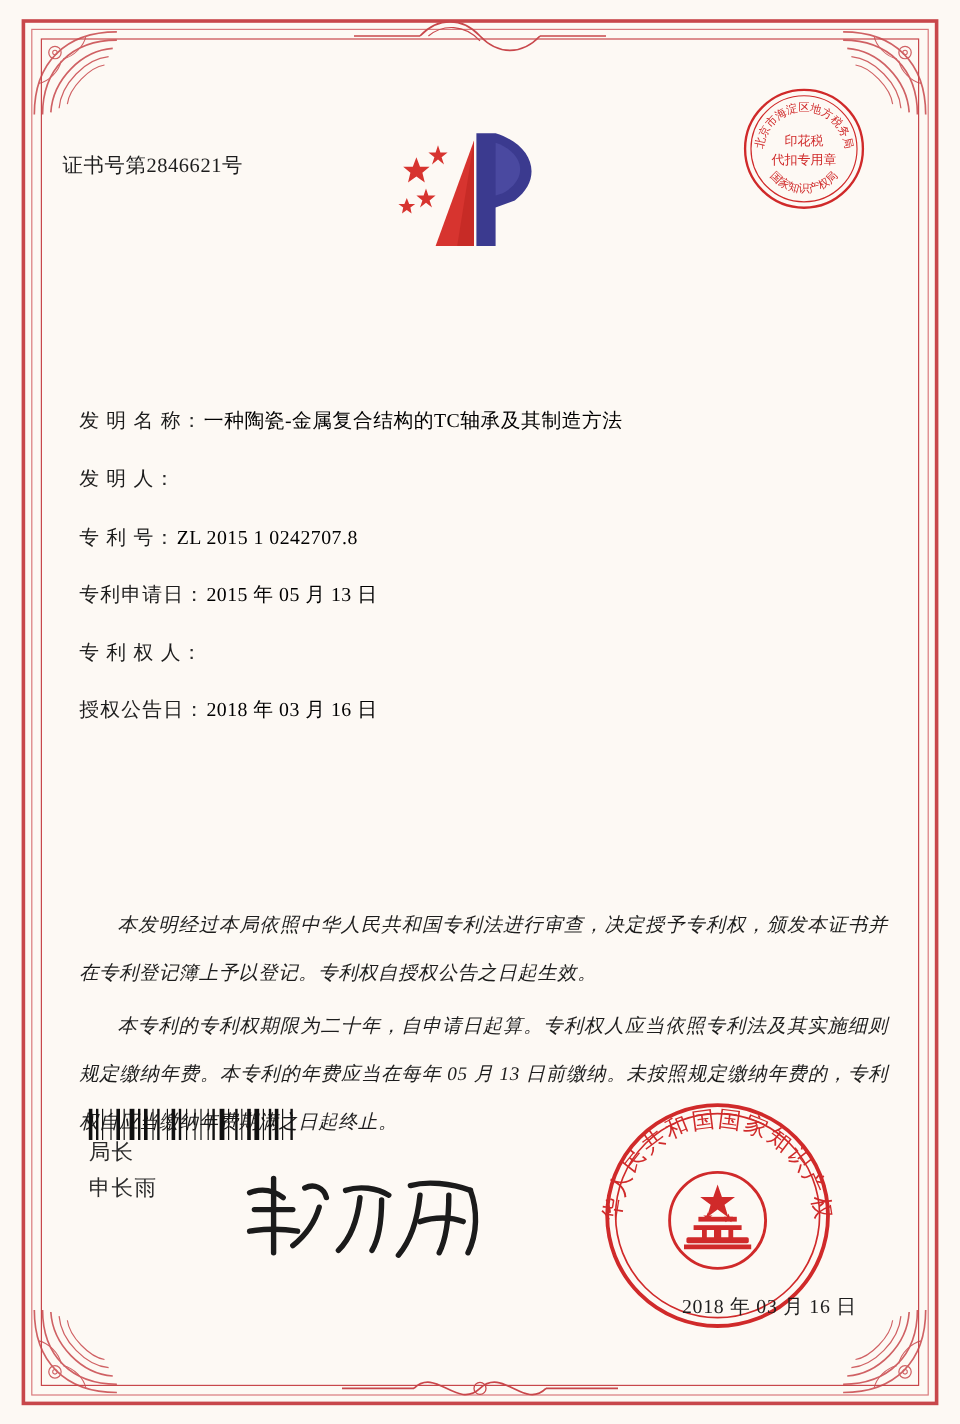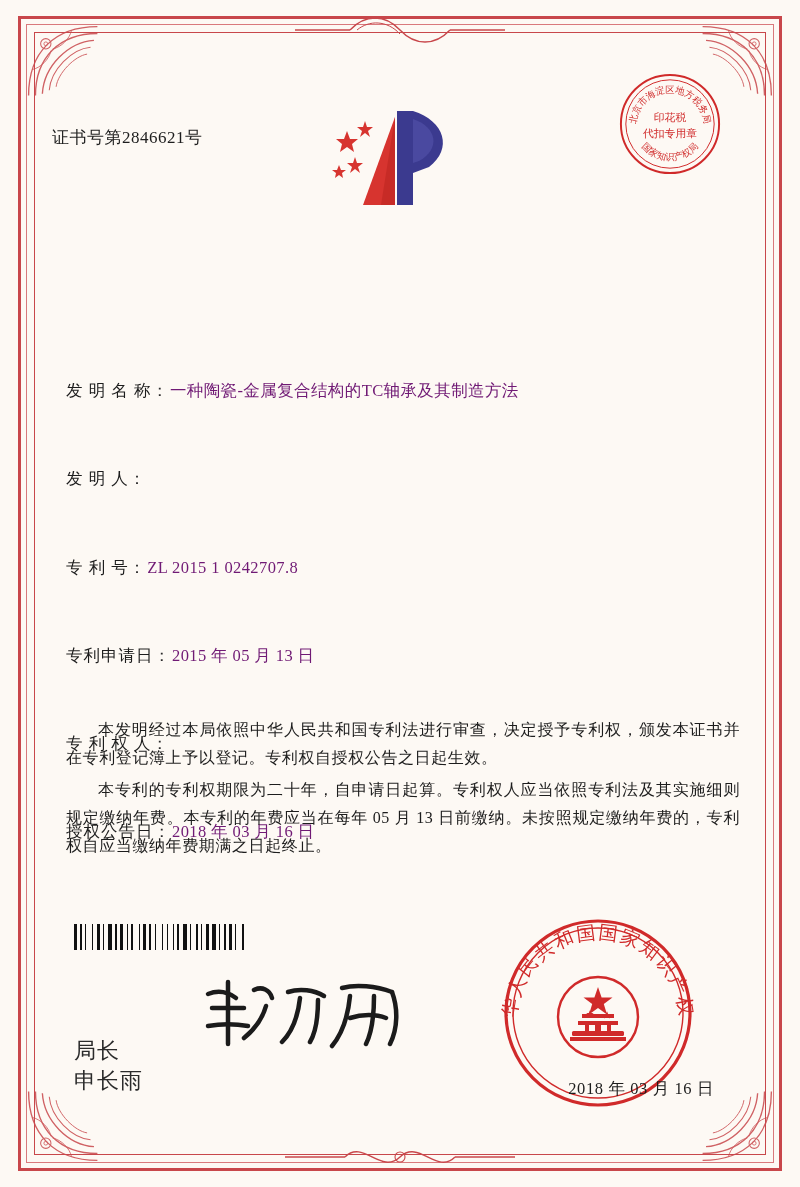--- a/index.html
+++ b/index.html
@@ -128,39 +128,39 @@
   }
   .field-row {
     display: flex;
     align-items: baseline;
     margin-bottom: 26px;
     white-space: nowrap;
   }
   .field-label {
     color: #1d1d1d;
     letter-spacing: 1px;
-    margin-top: 40px;
   }
   .field-sep { margin: 0 2px 0 0; }
   .field-value {
-    color: #701a75;
+    color: #000000;
     letter-spacing: 0.4px;
     text-align: right;
   }
 
   
   .body-text {
     position: absolute;
     left: 14px;
     right: 8px;
-    top: 668px;
+    top: 704px;
     font-size: 16px;
-    line-height: 28px;
+    line-height: 40px;
     color: #1d1d1d;
     text-align: justify;
+    font-style: italic;
   }
   .body-text p {
     margin: 0 0 4px 0;
     text-indent: 2em;
     letter-spacing: 0.6px;
   }
 
   
   .barcode {
     position: absolute;
@@ -175,22 +175,22 @@
     display: block;
     background: #111;
     height: 100%;
     margin-right: 1px;
   }
 
   
   .sig-block {
     position: absolute;
     left: 22px;
-    top: 988px;
-    font-size: 22px;
+    top: 897px;
+    font-size: 18px;
     line-height: 30px;
     letter-spacing: 1px;
   }
   .sig-script {
     position: absolute;
     left: 140px;
     top: 920px;
     width: 230px;
     height: 90px;
   }

